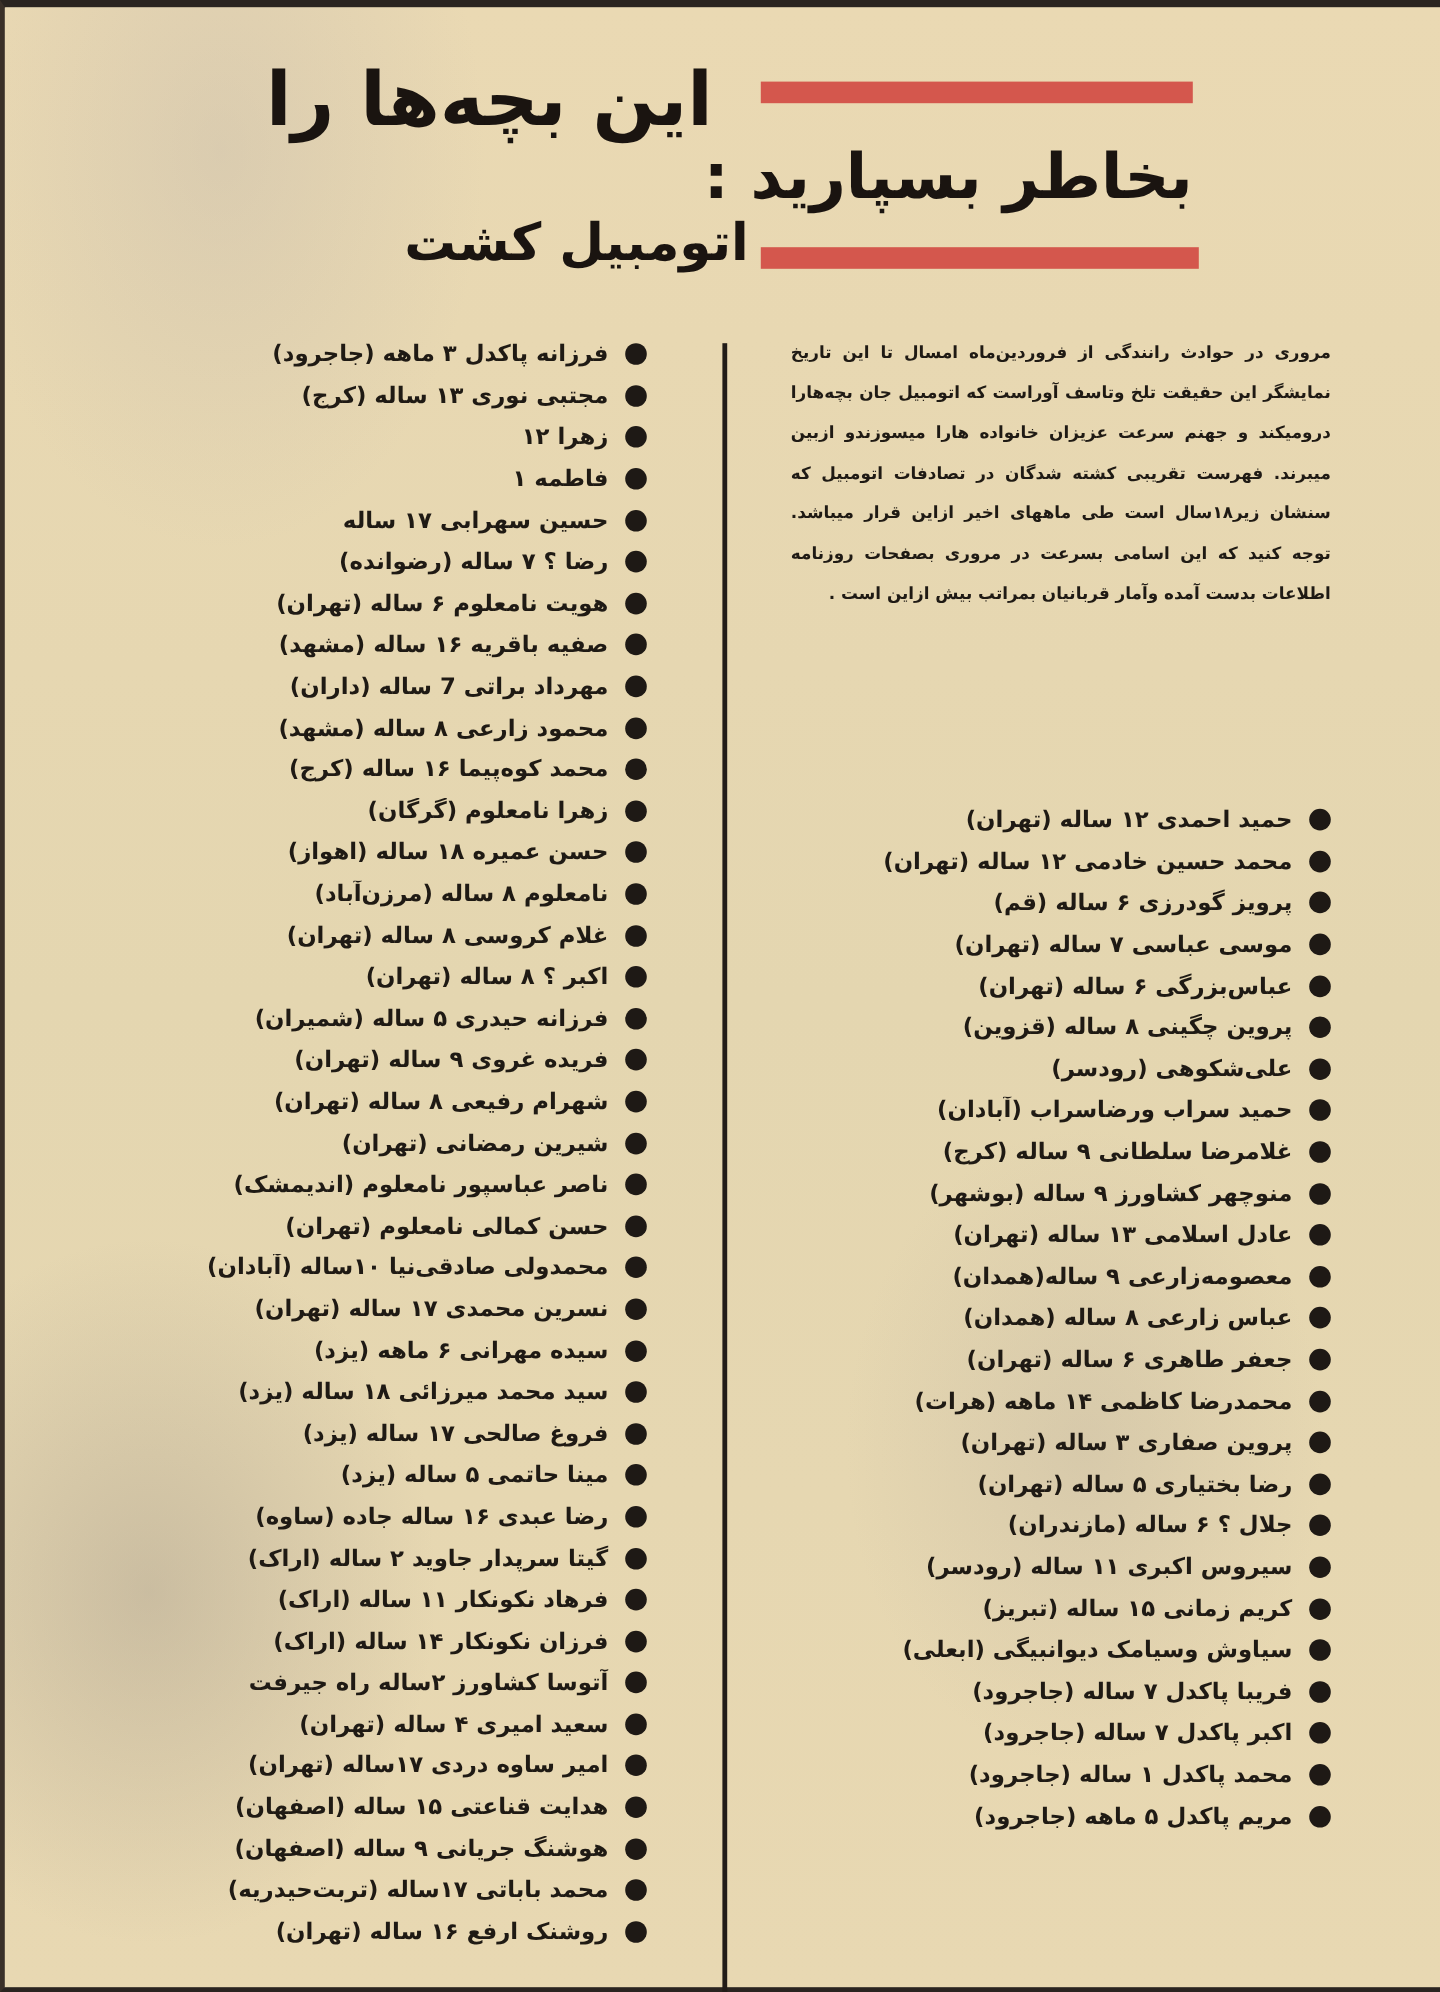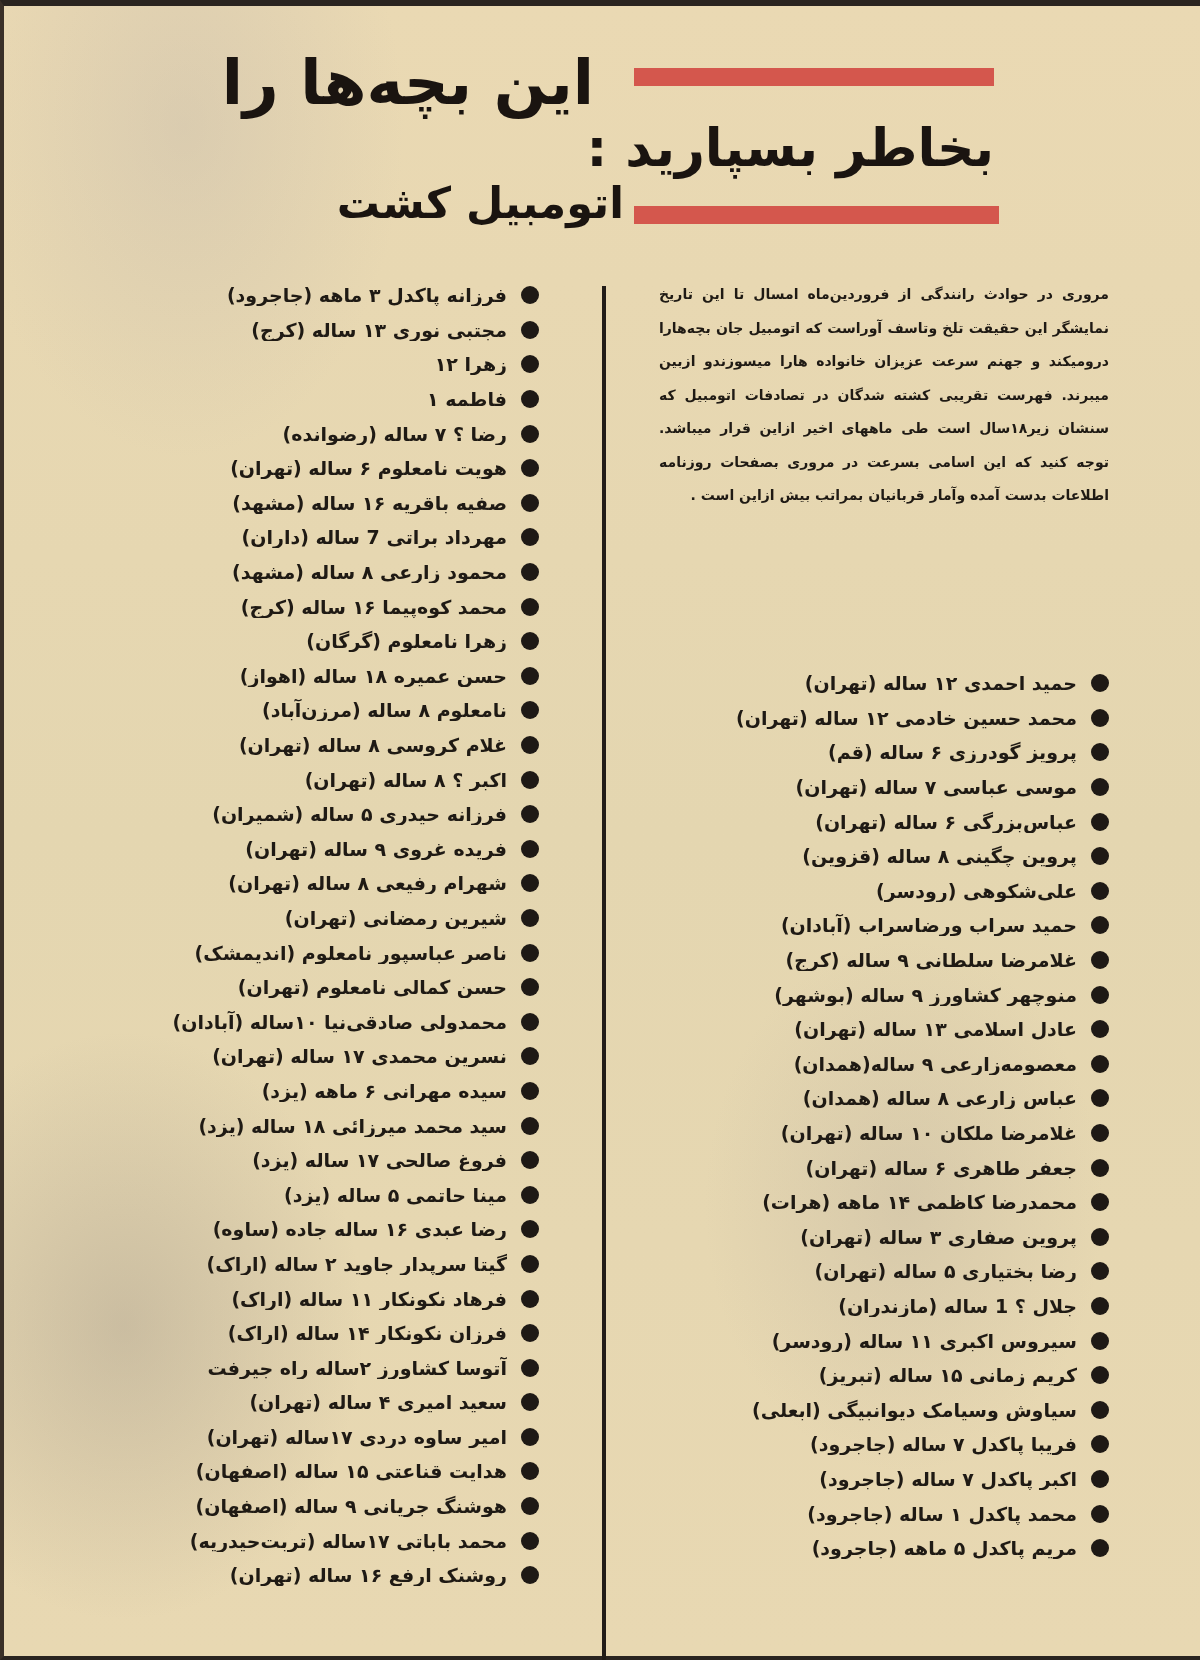--- a/index.html
+++ b/index.html
@@ -112,41 +112,37 @@
       <li>
         <span class="bullet"></span>
         <span class="entry">معصومه‌زارعی ۹ ساله(همدان)</span>
       </li>
       <li>
         <span class="bullet"></span>
         <span class="entry">عباس زارعی ۸ ساله (همدان)</span>
       </li>
       <li>
         <span class="bullet"></span>
-        <span class="entry">غلامرضا ملکان ۱۰ ساله (تهران)</span>
-      </li>
-      <li>
-        <span class="bullet"></span>
         <span class="entry">جعفر طاهری ۶ ساله (تهران)</span>
       </li>
       <li>
         <span class="bullet"></span>
         <span class="entry">محمدرضا کاظمی ۱۴ ماهه (هرات)</span>
       </li>
       <li>
         <span class="bullet"></span>
         <span class="entry">پروین صفاری ۳ ساله (تهران)</span>
       </li>
       <li>
         <span class="bullet"></span>
         <span class="entry">رضا بختیاری ۵ ساله (تهران)</span>
       </li>
       <li>
         <span class="bullet"></span>
-        <span class="entry">جلال ؟ 1 ساله (مازندران)</span>
+        <span class="entry">جلال ؟ ۶ ساله (مازندران)</span>
       </li>
       <li>
         <span class="bullet"></span>
         <span class="entry">سیروس اکبری ۱۱ ساله (رودسر)</span>
       </li>
       <li>
         <span class="bullet"></span>
         <span class="entry">کریم زمانی ۱۵ ساله (تبریز)</span>
       </li>
       <li>
@@ -182,20 +178,24 @@
       <li>
         <span class="bullet"></span>
         <span class="entry">زهرا ۱۲</span>
       </li>
       <li>
         <span class="bullet"></span>
         <span class="entry">فاطمه ۱</span>
       </li>
       <li>
         <span class="bullet"></span>
+        <span class="entry">حسین سهرابی ۱۷ ساله</span>
+      </li>
+      <li>
+        <span class="bullet"></span>
         <span class="entry">رضا ؟ ۷ ساله (رضوانده)</span>
       </li>
       <li>
         <span class="bullet"></span>
         <span class="entry">هویت نامعلوم ۶ ساله (تهران)</span>
       </li>
       <li>
         <span class="bullet"></span>
         <span class="entry">صفیه باقریه ۱۶ ساله (مشهد)</span>
       </li>

